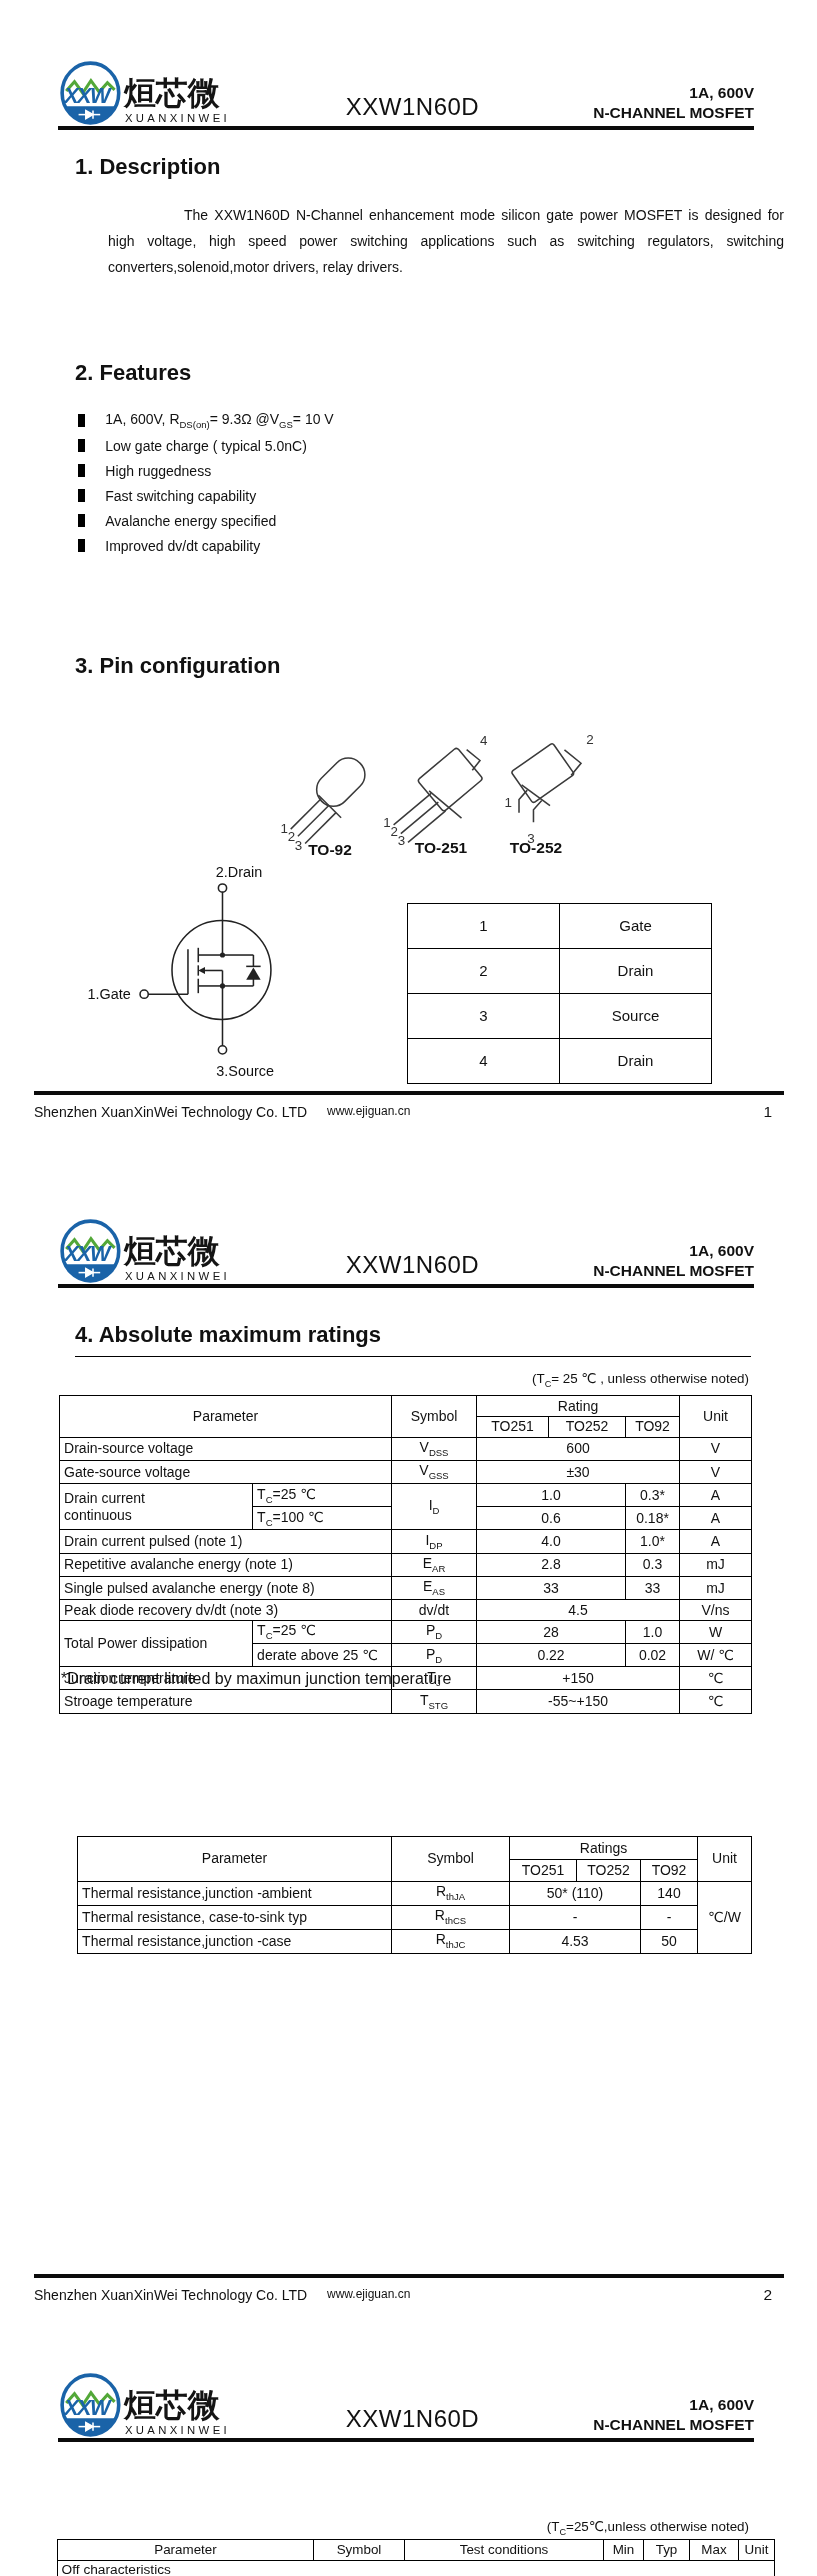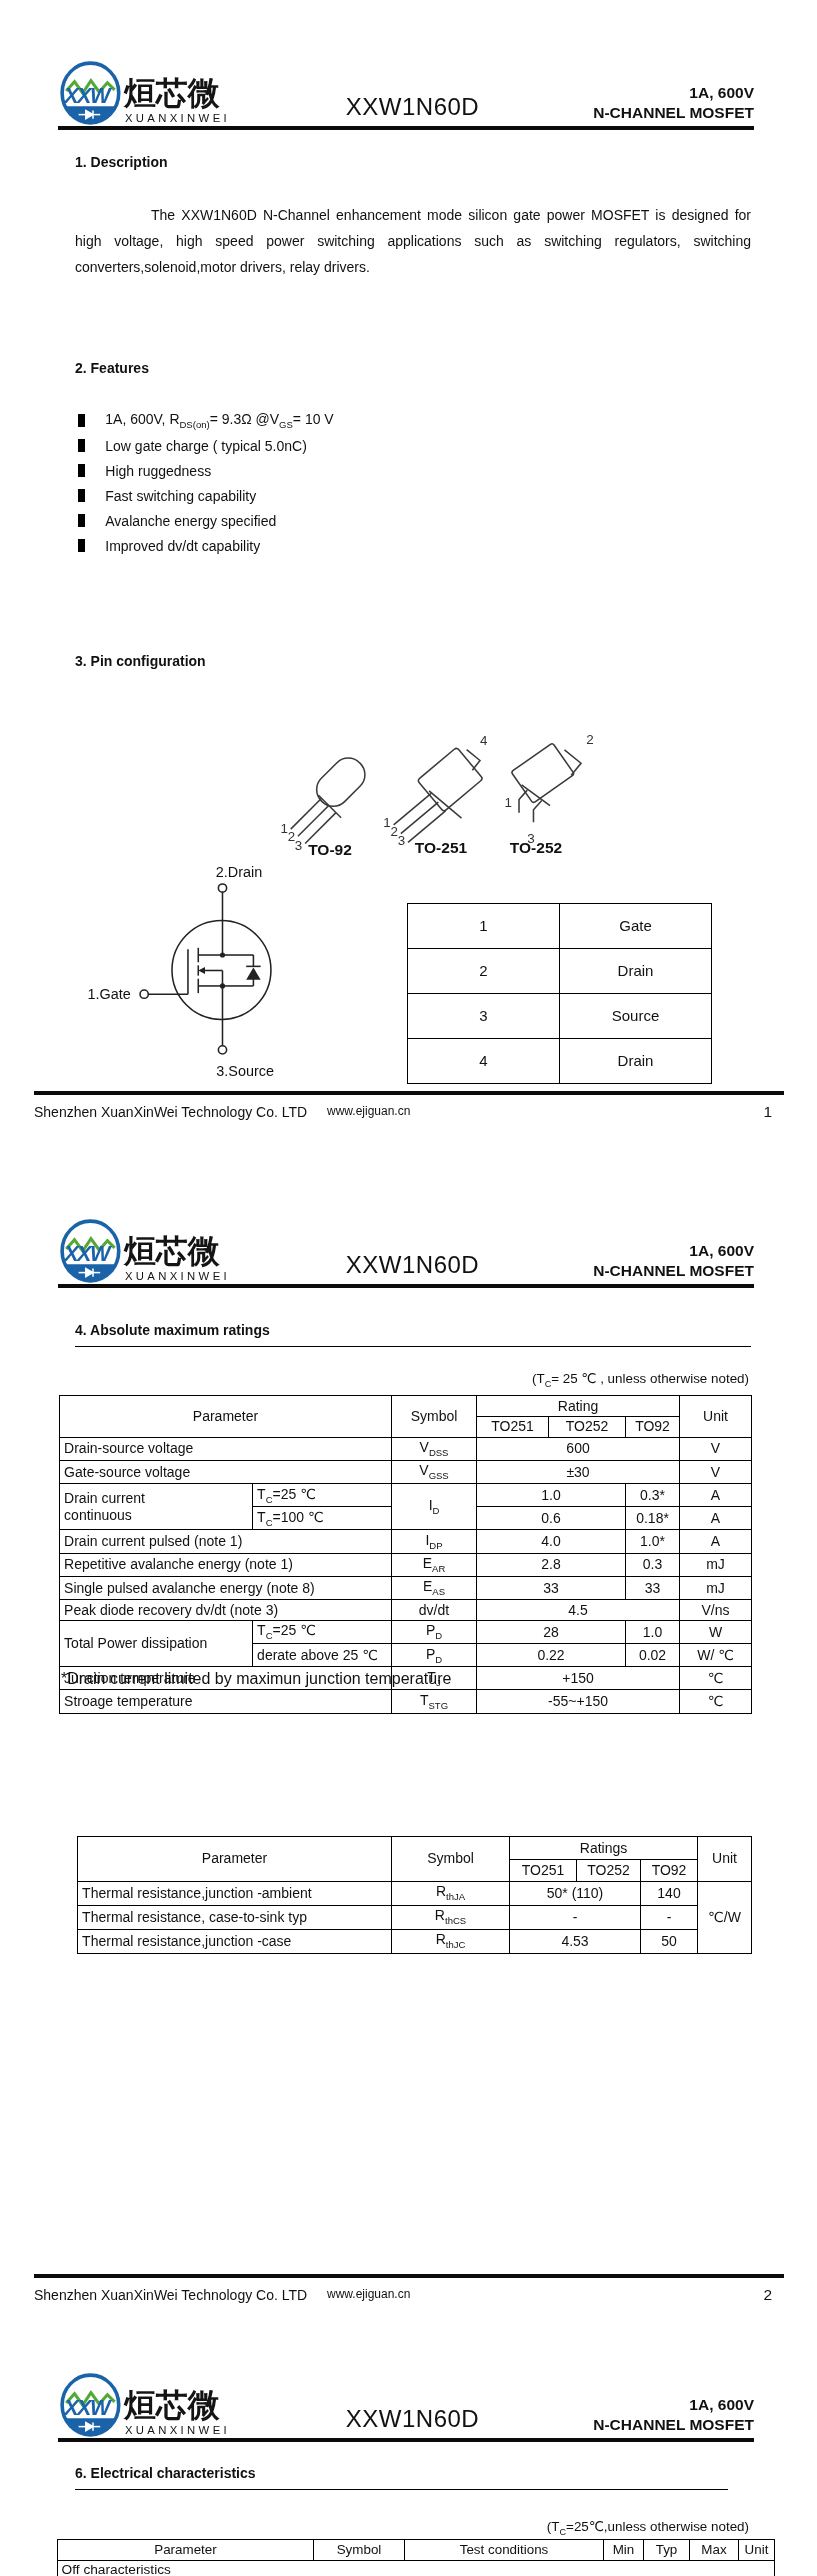--- a/index.html
+++ b/index.html
@@ -12,23 +12,23 @@
   .hdr-rule{position:absolute;left:58px;top:65px;width:696px;height:4.1px;background:#0b0b0b;}
   .hdr-title{position:absolute;left:289px;top:32px;width:247px;text-align:center;font-size:24px;letter-spacing:0.5px;}
   .hdr-right{position:absolute;right:64px;top:21.6px;text-align:right;font-size:15.5px;font-weight:bold;line-height:20px;}
   .logo-svg{position:absolute;left:58px;top:0;}
   .ftr{position:absolute;left:0;width:818px;height:46px;}
   .ftr-rule{position:absolute;left:34px;top:0;width:750px;height:4.1px;background:#0b0b0b;}
   .ftr-company{position:absolute;left:34px;top:13.4px;font-size:14px;text-align:right;}
   .ftr-site{position:absolute;left:327px;top:13.4px;font-size:12px;}
   .ftr-page{position:absolute;left:690px;top:12.4px;width:82px;text-align:right;font-size:15.5px;}
   
-  .h{position:absolute;font-size:14px;font-weight:bold;}
+  .h{position:absolute;font-size:22px;font-weight:bold;}
   .h-rule{border-bottom:1.5px solid #000;padding-bottom:8.2px;}
-  .para{position:absolute;font-size:14px;line-height:26px;text-align:justify;text-indent:76px;}
+  .para{position:absolute;font-size:14px;line-height:26px;text-align:justify;text-indent:76px;margin-left:33px;}
   .feat-item{height:25px;display:flex;align-items:center;}
   .bullet{width:6.7px;height:12.4px;background:#000;margin-right:20.6px;flex:none;}
   .ftext{font-size:14px;}
   .pkg-label{position:absolute;width:82px;text-align:center;font-size:15.5px;font-weight:600;}
   .cnote{position:absolute;width:309px;text-align:right;font-size:13.4px;}
   .fnote{position:absolute;font-size:16px;}
   
   table.dtable{border-collapse:collapse;table-layout:fixed;width:100%;background:#fff;}
   .dtable td{border:1px solid #000;text-align:center;vertical-align:middle;
              padding:1.5px 4.1px;font-size:14px;line-height:1.2;}
@@ -425,21 +425,20 @@
     <text x="130" y="118" font-size="22" letter-spacing="6.5" fill="#141414">XUANXINWEI</text>
   </svg>
   <div class="hdr-title">XXW1N60D</div>
   <div class="hdr-right">
     <div>1A,  600V</div>
     <div>N-CHANNEL MOSFET</div>
   </div>
   <div class="hdr-rule"></div>
 </div>
 
-    <div class="h h-rule" style="left:75px;top:152px;width:653px">6. Electrical characteristics</div>
     <div class="cnote" style="left:440px;top:206px">(T<sub>C</sub>=25℃,unless otherwise noted)</div>
     <div class="abs" style="left:57px;top:226px;width:716px">
         <table class="dtable etable">
           <colgroup>
             <col style="width: 256px;">
             <col style="width: 91px;">
             <col style="width: 92px;">
             <col style="width: 107px;">
             <col style="width: 40px;">
             <col style="width: 46px;">

